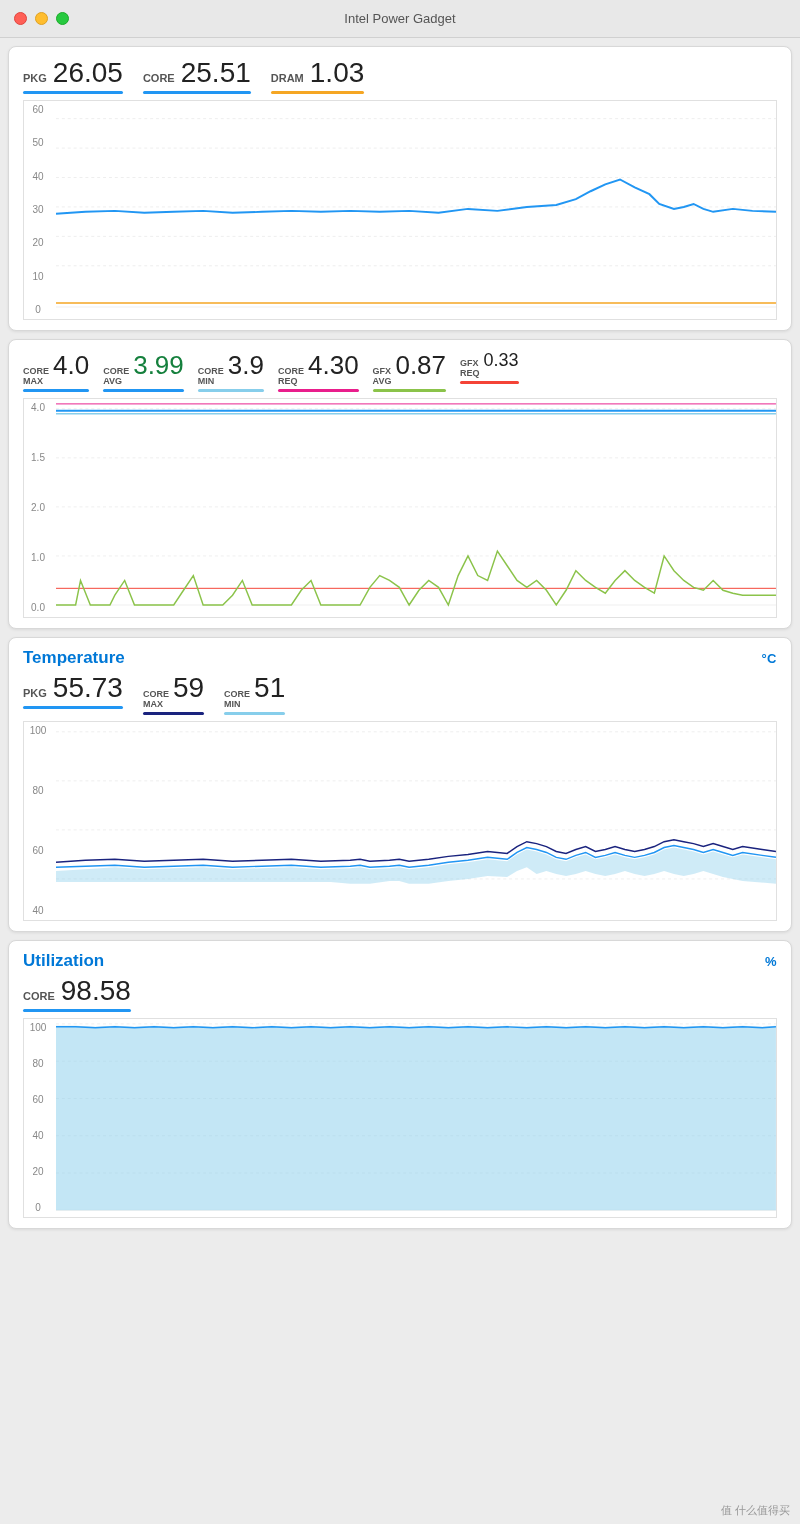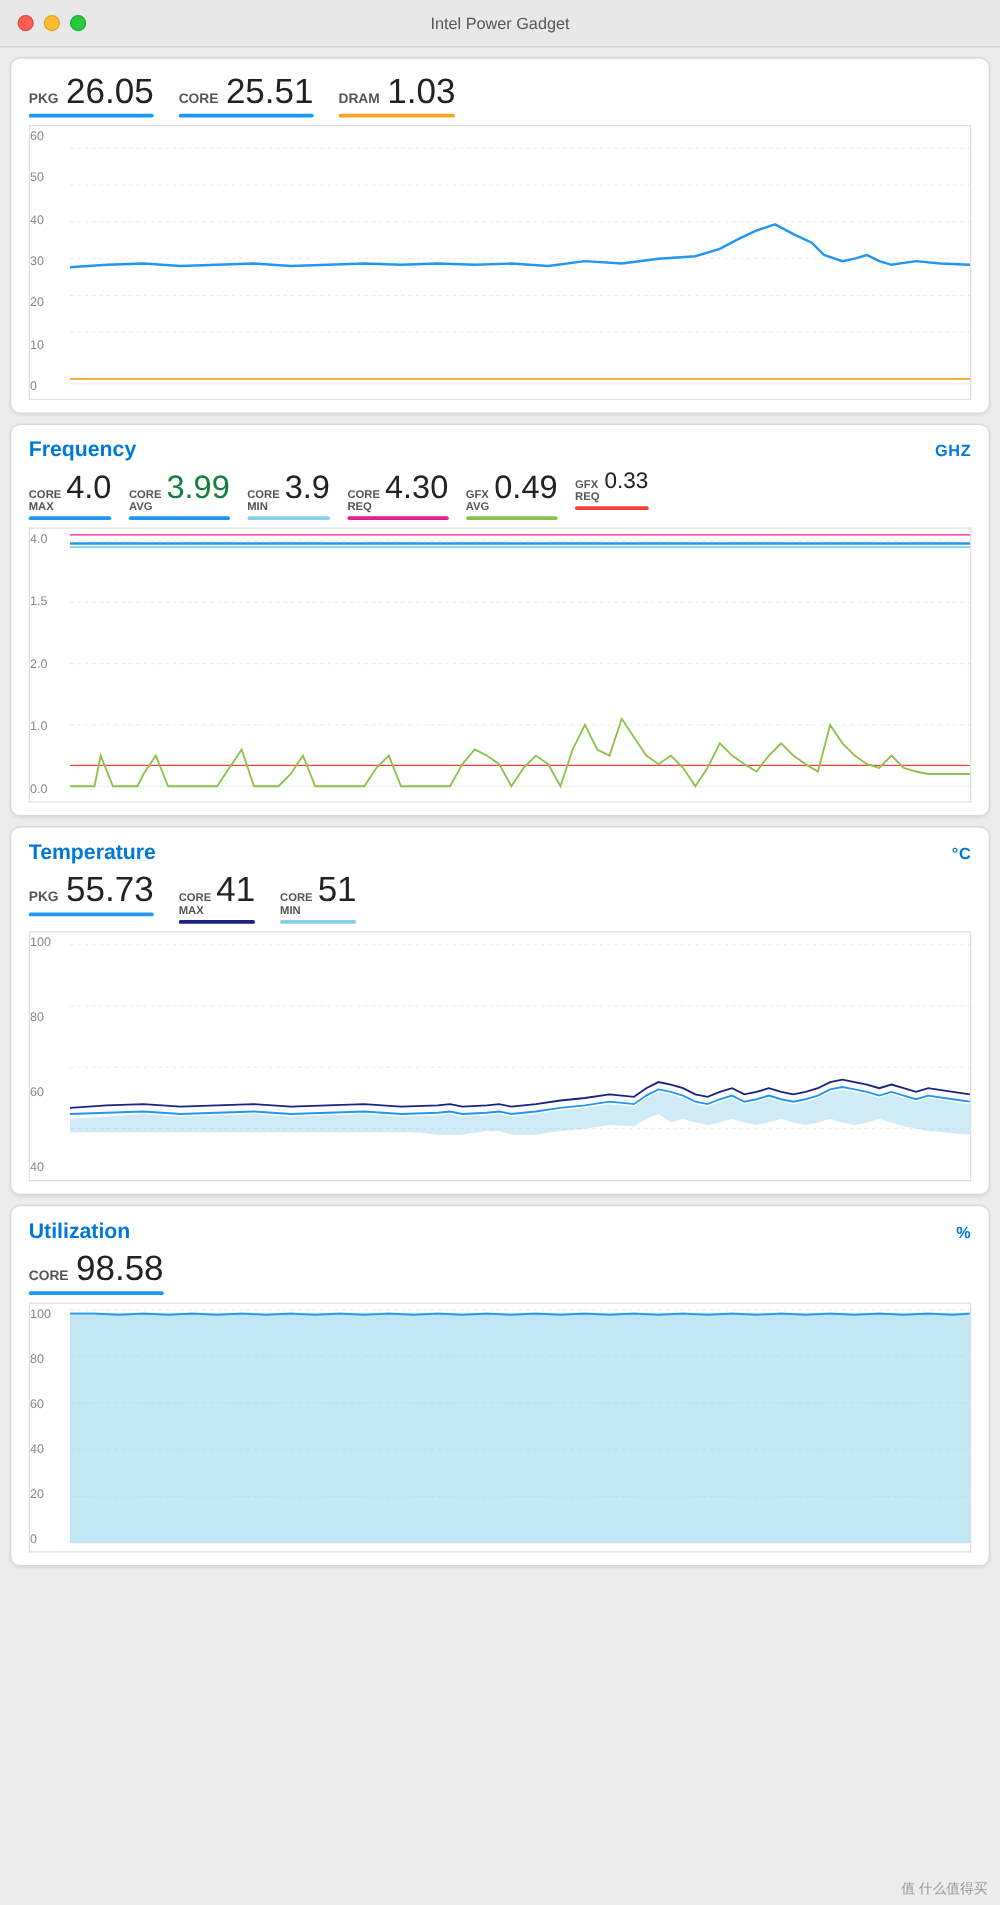--- a/index.html
+++ b/index.html
@@ -105,21 +105,21 @@
       width: 32px;
       display: flex;
       flex-direction: column;
       justify-content: space-between;
       padding: 4px 0;
     }
 
     .y-label {
       font-size: 10px;
       color: #888;
-      text-align: left;
+      text-align: center;
       padding-right: 4px;
       line-height: 1;
     }
 
     svg.chart-svg {
       position: absolute;
       left: 32px;
       top: 0;
       right: 0;
       bottom: 0;
@@ -214,24 +214,20 @@
         <line x1="0" y1="210" x2="734" y2="210" stroke="#ddd" stroke-width="0.5"></line>
 
         <polyline fill="none" stroke="#2196f3" stroke-width="2" points="0,115 30,113 60,112 90,114 120,113 150,112 180,114 210,113 240,112 270,113 300,112 330,113 360,112 390,114 420,110 450,112 480,108 510,106 530,100 545,92 560,85 575,80 590,88 605,95 615,105 630,110 640,108 650,105 660,110 670,113 690,110 710,112 734,113"></polyline>
 
         <polyline fill="none" stroke="#f5a623" stroke-width="1.5" points="0,206 734,206"></polyline>
       </svg>
     </div>
   </div>
 
   <div class="panel">
-    <div class="panel-header">
-      <span class="panel-title">Frequency</span>
-      <span class="panel-unit">GHZ</span>
-    </div>
 
     <div class="freq-metrics">
 
       <div style="margin-right:14px;">
         <div style="display:flex;align-items:baseline;gap:4px;">
           <div style="display:flex;flex-direction:column;align-items:flex-start;">
             <span style="font-size:9px;font-weight:700;color:#555;line-height:1.1;">CORE</span>
             <span style="font-size:9px;font-weight:700;color:#555;line-height:1.1;">MAX</span>
           </div>
           <span style="font-size:26px;font-weight:300;color:#222;">4.0</span>
@@ -271,21 +267,21 @@
         </div>
         <div class="metric-underline" style="background:#e91e8c;width:100%;"></div>
       </div>
 
       <div style="margin-right:14px;">
         <div style="display:flex;align-items:baseline;gap:4px;">
           <div style="display:flex;flex-direction:column;align-items:flex-start;">
             <span style="font-size:9px;font-weight:700;color:#555;line-height:1.1;">GFX</span>
             <span style="font-size:9px;font-weight:700;color:#555;line-height:1.1;">AVG</span>
           </div>
-          <span style="font-size:26px;font-weight:300;color:#222;">0.49</span>
+          <span style="font-size:26px;font-weight:300;color:#222;">0.87</span>
         </div>
         <div class="metric-underline" style="background:#8bc34a;width:100%;"></div>
       </div>
 
       <div>
         <div style="display:flex;align-items:baseline;gap:4px;">
           <div style="display:flex;flex-direction:column;align-items:flex-start;">
             <span style="font-size:9px;font-weight:700;color:#555;line-height:1.1;">GFX</span>
             <span style="font-size:9px;font-weight:700;color:#555;line-height:1.1;">REQ</span>
           </div>
@@ -339,21 +335,21 @@
         </div>
         <div class="metric-underline" style="background:#2196f3;width:100%;"></div>
       </div>
 
       <div style="margin-right:20px;">
         <div style="display:flex;align-items:baseline;gap:4px;">
           <div style="display:flex;flex-direction:column;align-items:flex-start;">
             <span style="font-size:9px;font-weight:700;color:#555;line-height:1.1;">CORE</span>
             <span style="font-size:9px;font-weight:700;color:#555;line-height:1.1;">MAX</span>
           </div>
-          <span style="font-size:28px;font-weight:300;color:#222;">41</span>
+          <span style="font-size:28px;font-weight:300;color:#222;">59</span>
         </div>
         <div class="metric-underline" style="background:#1a237e;width:100%;"></div>
       </div>
 
       <div>
         <div style="display:flex;align-items:baseline;gap:4px;">
           <div style="display:flex;flex-direction:column;align-items:flex-start;">
             <span style="font-size:9px;font-weight:700;color:#555;line-height:1.1;">CORE</span>
             <span style="font-size:9px;font-weight:700;color:#555;line-height:1.1;">MIN</span>
           </div>

